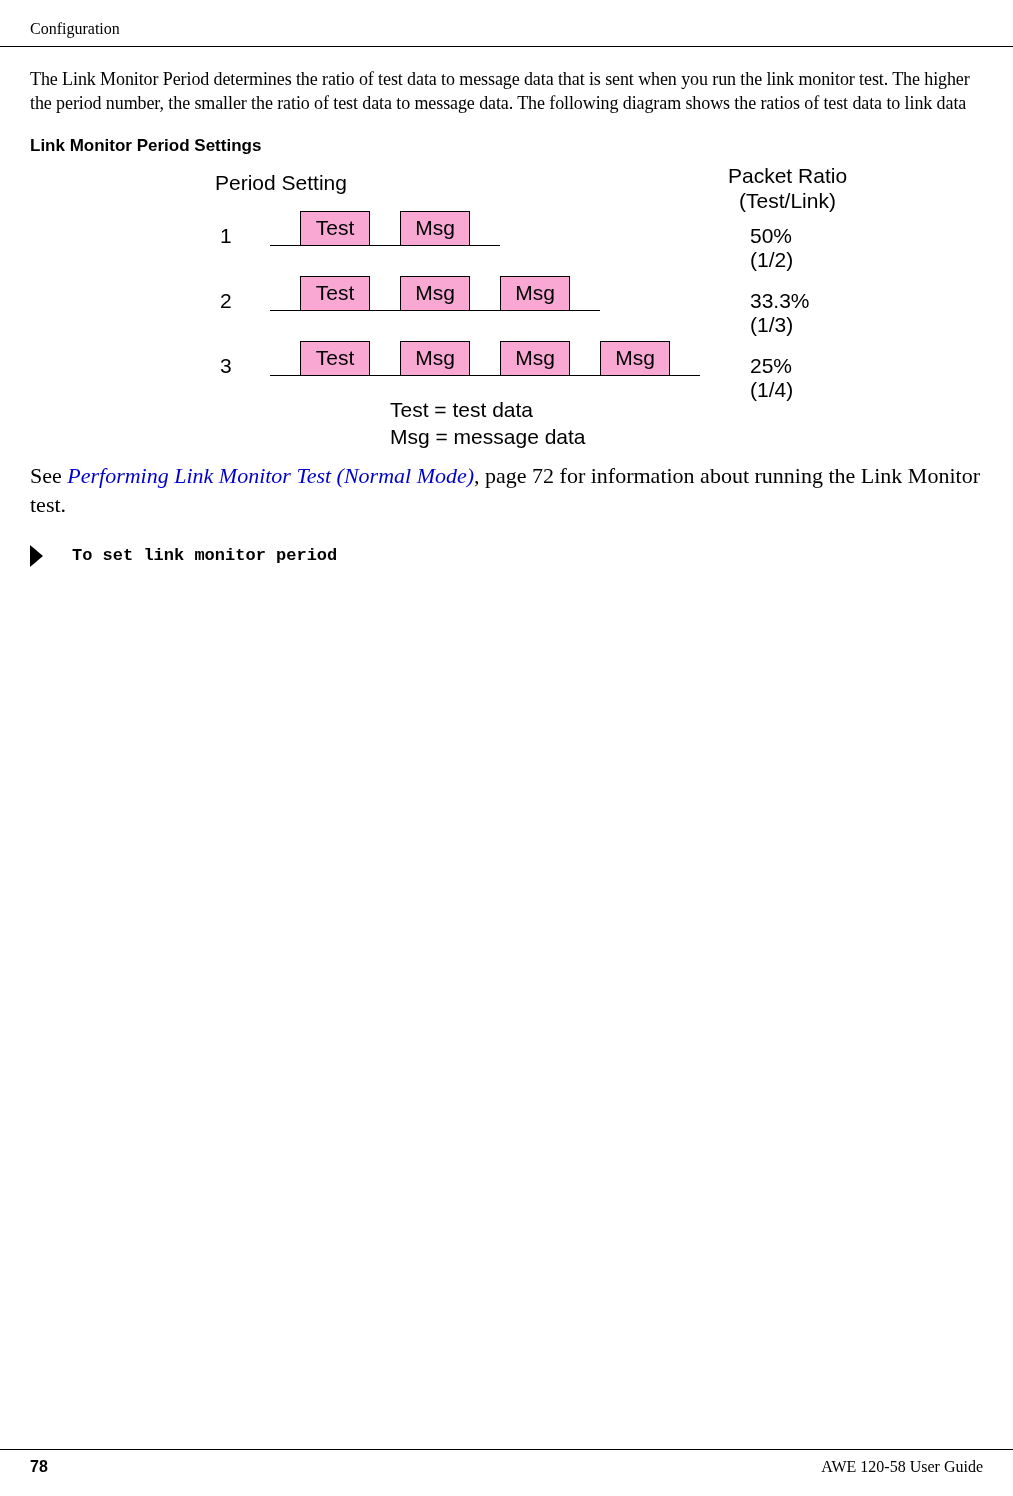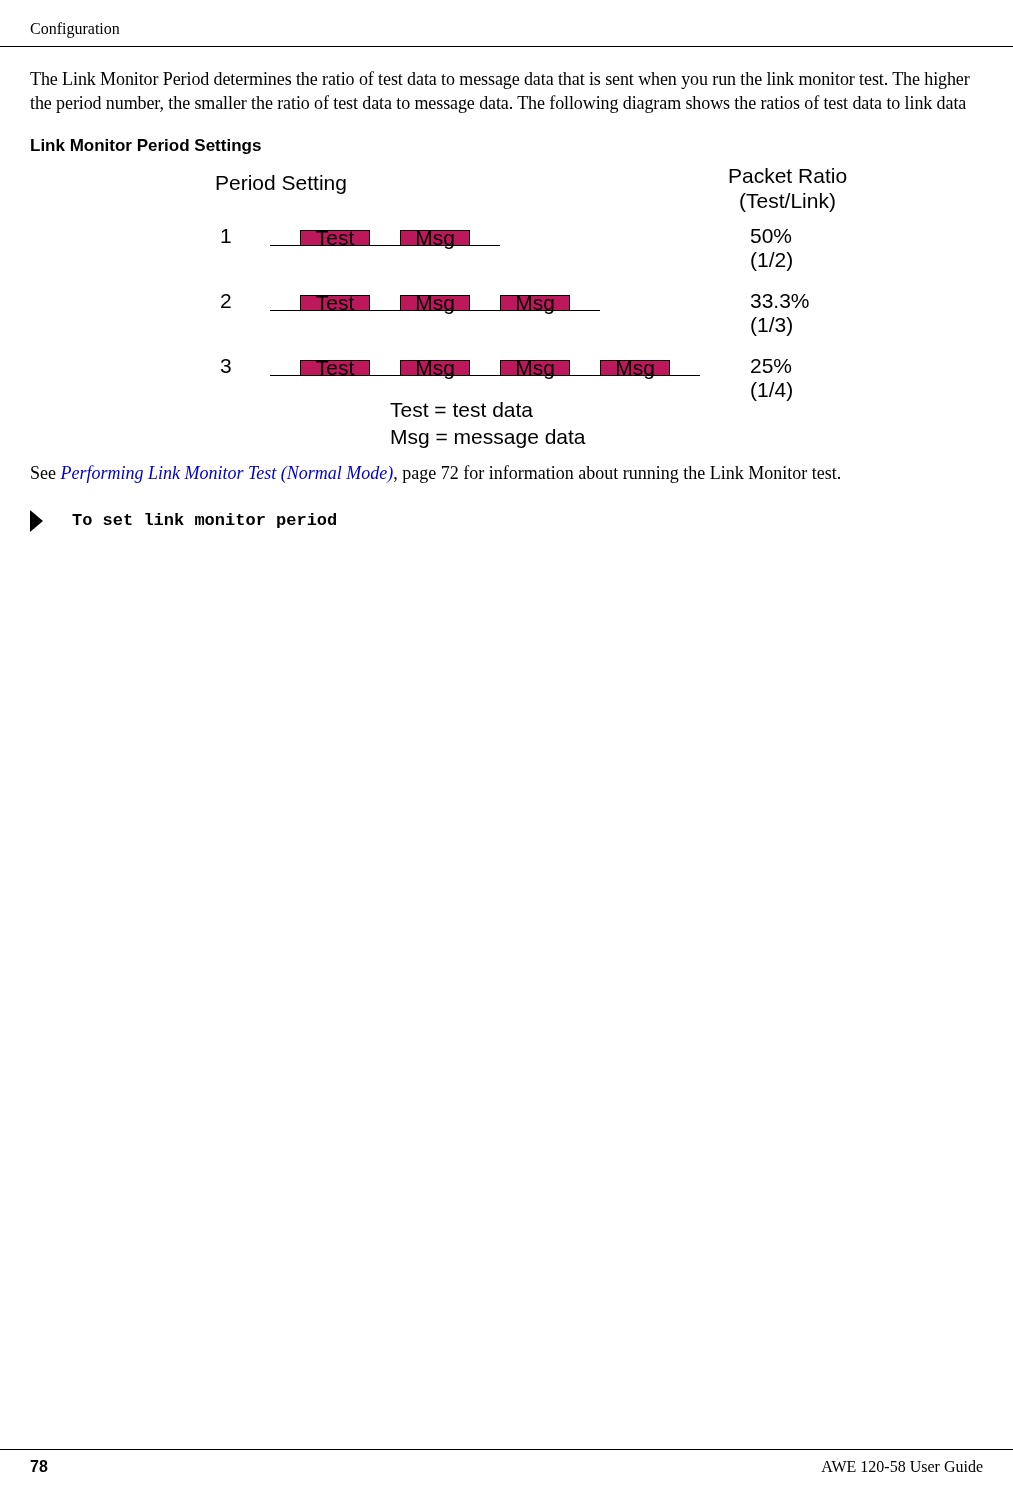--- a/index.html
+++ b/index.html
@@ -87,38 +87,38 @@
       width: 30px;
       height: 1px;
       border-bottom: 1.5px solid #000;
       display: inline-block;
     }
     .packet {
       display: inline-flex;
       align-items: center;
       justify-content: center;
       width: 70px;
-      height: 16px;
+      height: 35px;
       border: 1.5px solid #000;
-      background: #be185d;
+      background: #f9a8d4;
       text-align: center;
     }
     .ratio-text {
       position: absolute;
       left: 570px;
       top: 8px;
     }
     .legend {
       position: absolute;
       top: 235px;
       left: 210px;
       line-height: 1.3;
     }
     .cross-ref {
-      font-size: 18px;
+      font-size: 22px;
       line-height: 1.35;
       margin-bottom: 25px;
     }
     .cross-ref .link {
       color: #0000cc;
       font-style: italic;
     }
     .procedure-heading {
       display: flex;
       align-items: center;

